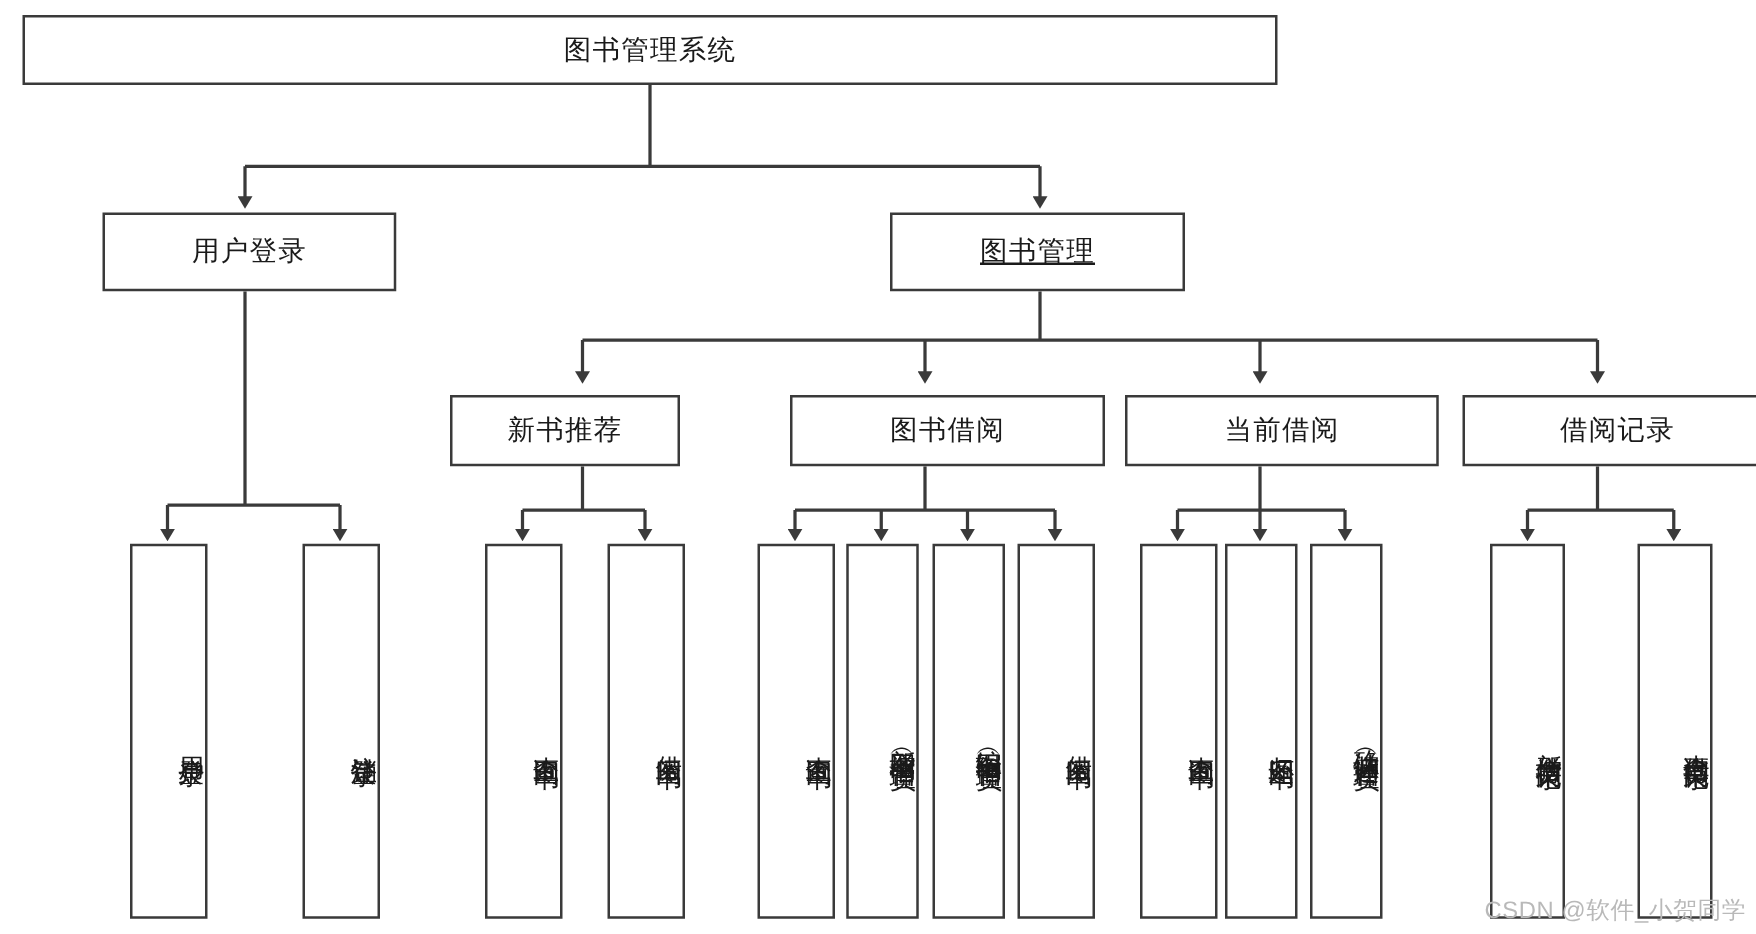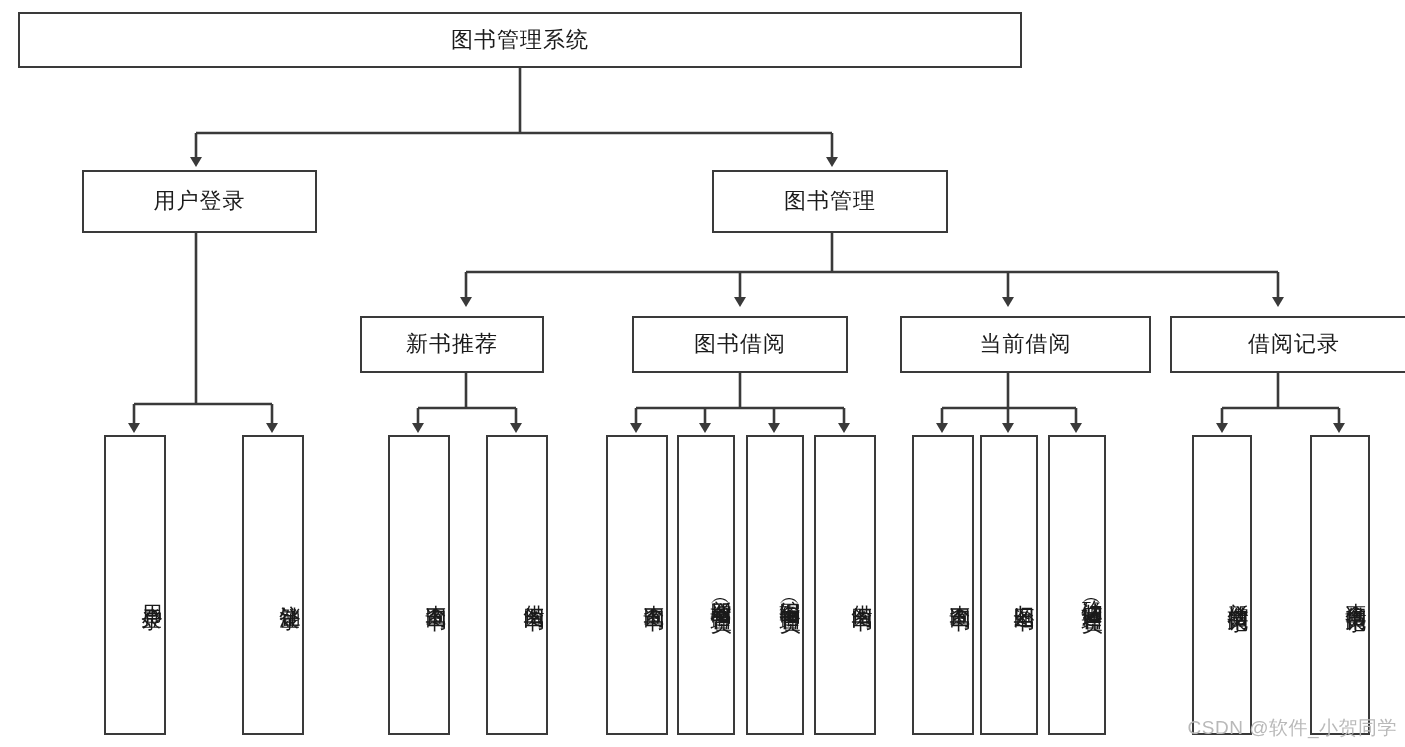--- a/index.html
+++ b/index.html
@@ -118,28 +118,28 @@
     </g>
   </svg>
 
   <div class="node horiz" style="left:18px; top:12px; width:1004px; height:56px;">
     <span class="label">图书管理系统</span>
   </div>
 
   <div class="node horiz" style="left:82px; top:170px; width:235px; height:63px;">
     <span class="label">用户登录</span>
   </div>
-  <div class="node horiz" style="left:712px; top:170px; width:236px; height:63px;">
+  <div class="node horiz" style="left:712px; top:170px; width:236px; height:63px;text-decoration:underline;">
     <span class="label">图书管理</span>
   </div>
 
   <div class="node horiz" style="left:360px; top:316px; width:184px; height:57px;">
     <span class="label">新书推荐</span>
   </div>
-  <div class="node horiz" style="left:632px; top:316px; width:216px; height:57px;">
+  <div class="node horiz" style="left:632px; top:316px; width:252px; height:57px;">
     <span class="label">图书借阅</span>
   </div>
   <div class="node horiz" style="left:900px; top:316px; width:251px; height:57px;">
     <span class="label">当前借阅</span>
   </div>
   <div class="node horiz" style="left:1170px; top:316px; width:248px; height:57px;">
     <span class="label">借阅记录</span>
   </div>
 
   <div class="node vert" style="left:104px; top:435px; width:62px; height:300px;">

